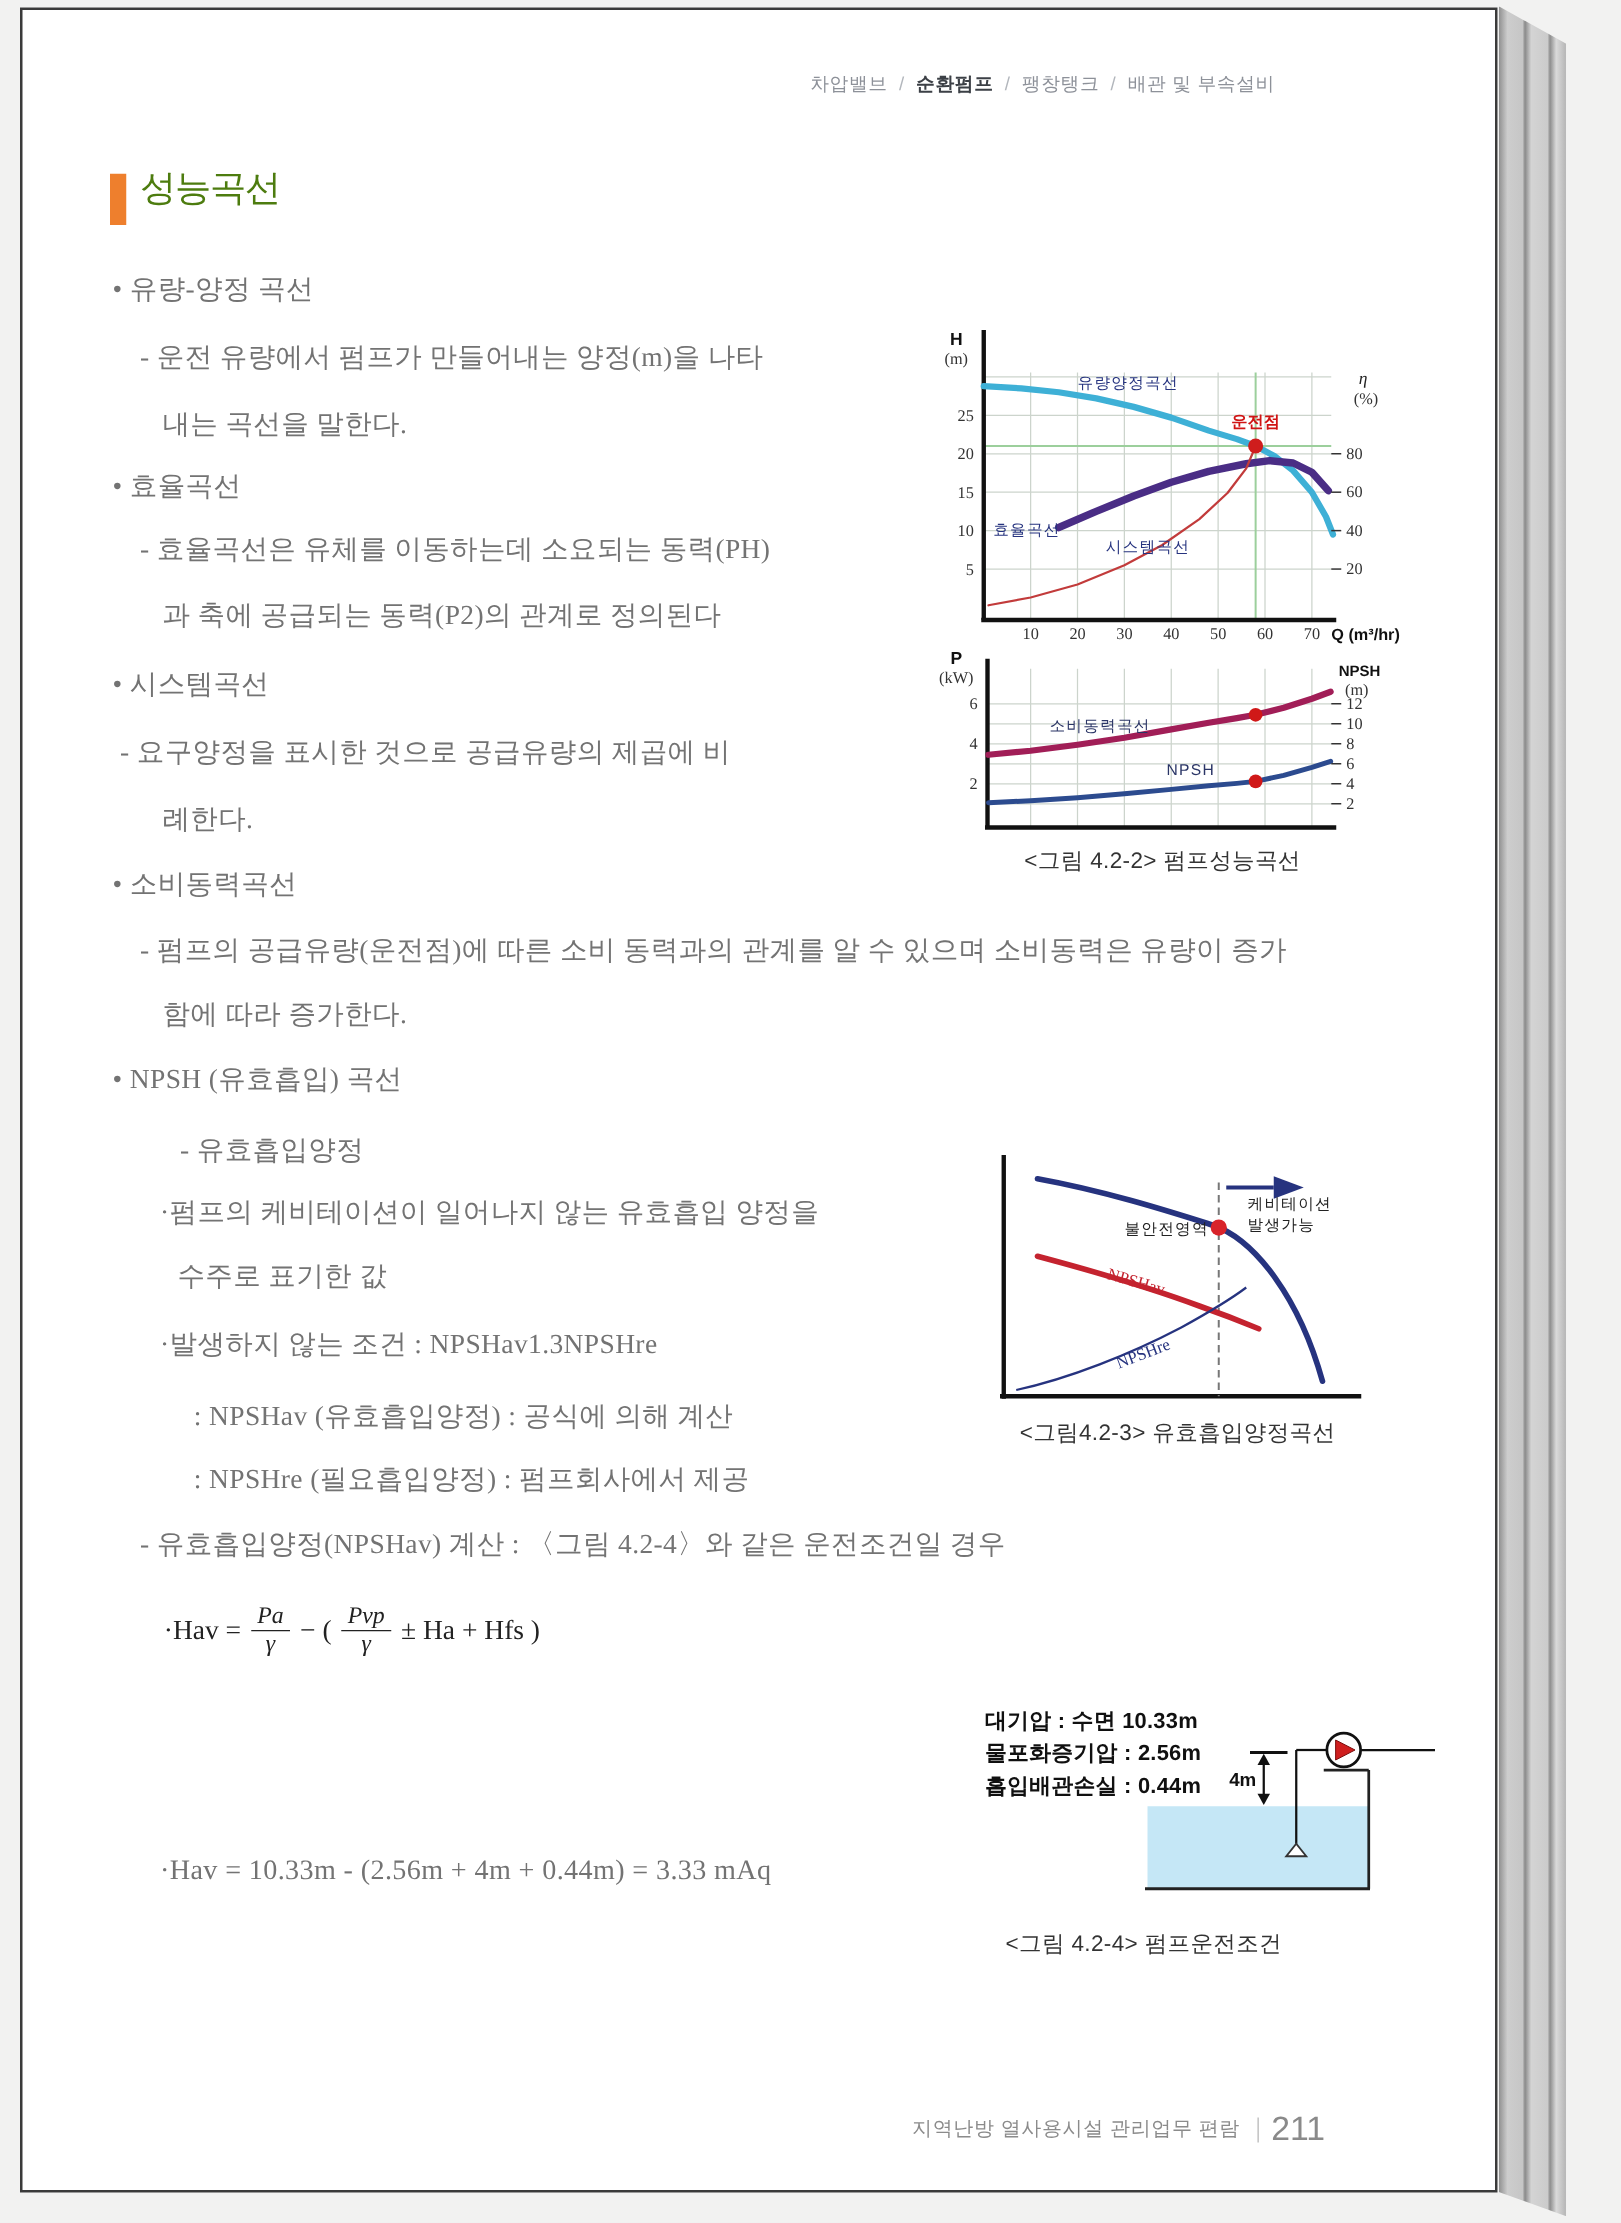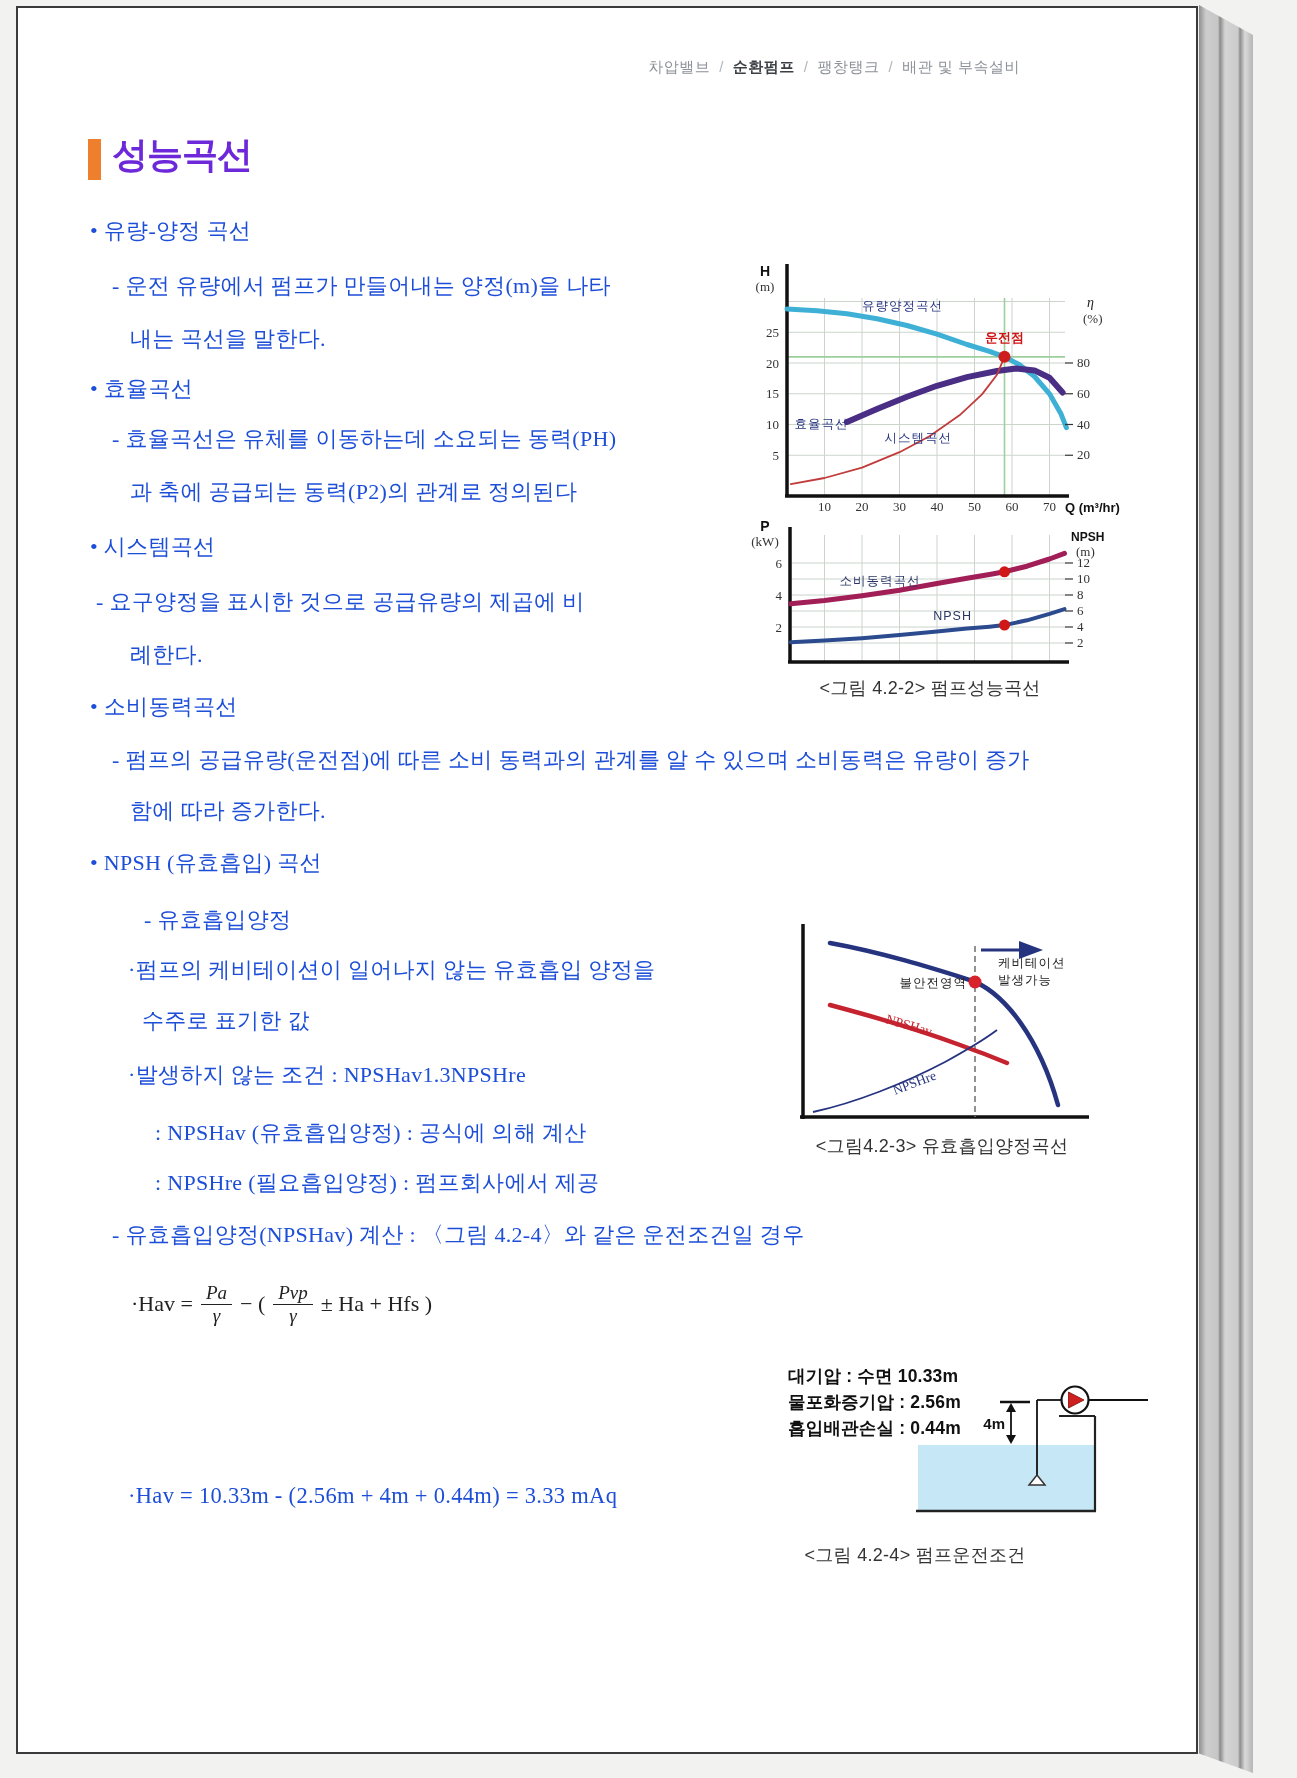--- a/index.html
+++ b/index.html
@@ -9,24 +9,24 @@
         border:2px solid #3a3a3a;box-sizing:border-box;}
   .fore-edge{position:absolute;left:1199px;top:5px;width:54px;height:1768px;
         clip-path:polygon(0 0,100% 1.7%,100% 100%,0 98.9%);
         background:linear-gradient(90deg,#8f8f8f 0px,#cdcdcd 7px,#c6c6c6 19px,#8a8a8a 21px,
                    #d4d4d4 26px,#cbcbcb 39px,#8d8d8d 41px,#dadada 46px,#b9b9b9 53px);}
   .breadcrumb{position:absolute;left:560px;top:58px;width:460px;text-align:right;
         font-size:15px;color:#8d9199;letter-spacing:.5px;}
   .bc-sep{margin:0 9px;color:#b2b6bc;}
   .bc-active{font-weight:bold;color:#3c4046;}
   .title-bar{position:absolute;left:88px;top:139px;width:13px;height:41px;}
-  .page-title{position:absolute;left:112px;top:131px;font-size:36px;font-weight:bold;
-        color:#6d28d9;letter-spacing:-1px;}
+  .page-title{position:absolute;left:112px;top:131px;font-size:29px;font-weight:normal;
+        color:#4d7c0f;letter-spacing:-1px;}
   .tline{position:absolute;white-space:nowrap;font-family:"Liberation Serif",serif;
-        font-size:22px;color:#1d4ed8;letter-spacing:.3px;}
+        font-size:22px;color:#737373;letter-spacing:.3px;}
   .formula{position:absolute;left:128px;top:1282px;display:flex;align-items:center;
         font-family:"Liberation Serif",serif;font-size:22px;color:#222;}
   .formula .pc{margin:0 3px;}
   .frac{display:inline-flex;flex-direction:column;align-items:center;margin:0 5px;
         font-size:19px;line-height:1.15;font-style:italic;}
   .frac .num{border-bottom:1.5px solid #222;padding:0 5px;}
   .caption{position:absolute;font-size:18px;color:#333;text-align:center;letter-spacing:.3px;}
   .fig-info{position:absolute;left:788px;top:1350px;font-size:17.5px;font-weight:bold;
         color:#101010;line-height:26px;letter-spacing:.2px;margin-top:13px;}
   .footer{position:absolute;left:640px;top:1688px;width:420px;display:flex;
@@ -226,13 +226,18 @@
     <line x1="132" y1="18" x2="132" y2="93" stroke="#111" stroke-width="1.8"></line>
     <polygon points="124,103 140,103 132,93" fill="#ffffff" stroke="#333" stroke-width="1.5"></polygon>
     <line x1="132" y1="18" x2="156" y2="18" stroke="#111" stroke-width="1.8"></line>
     <line x1="184" y1="18" x2="243" y2="18" stroke="#111" stroke-width="1.8"></line>
     <circle cx="170" cy="18" r="13.5" fill="#ffffff" stroke="#111" stroke-width="2.2"></circle>
     <polygon points="163.5,10 163.5,26 179,18" fill="#cf1f1f" stroke="#7a0d0d" stroke-width="0.8"></polygon>
   </svg>
 
   <div class="caption" style="left:750px;top:1543px;width:330px;">&lt;그림 4.2-4&gt; 펌프운전조건</div>
 
+  <div class="footer">
+    <span class="footer-title">지역난방 열사용시설 관리업무 편람</span>
+    <span class="footer-div"></span>
+    <span class="footer-num">211</span>
+  </div>
 </div>
 
 </body></html>

